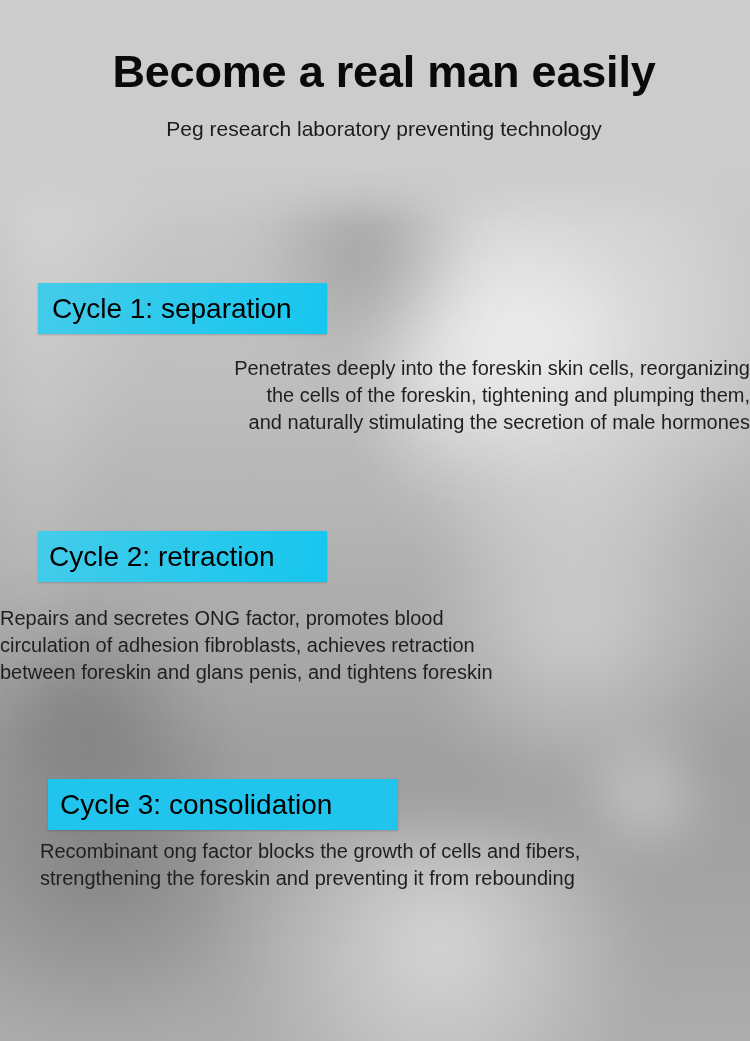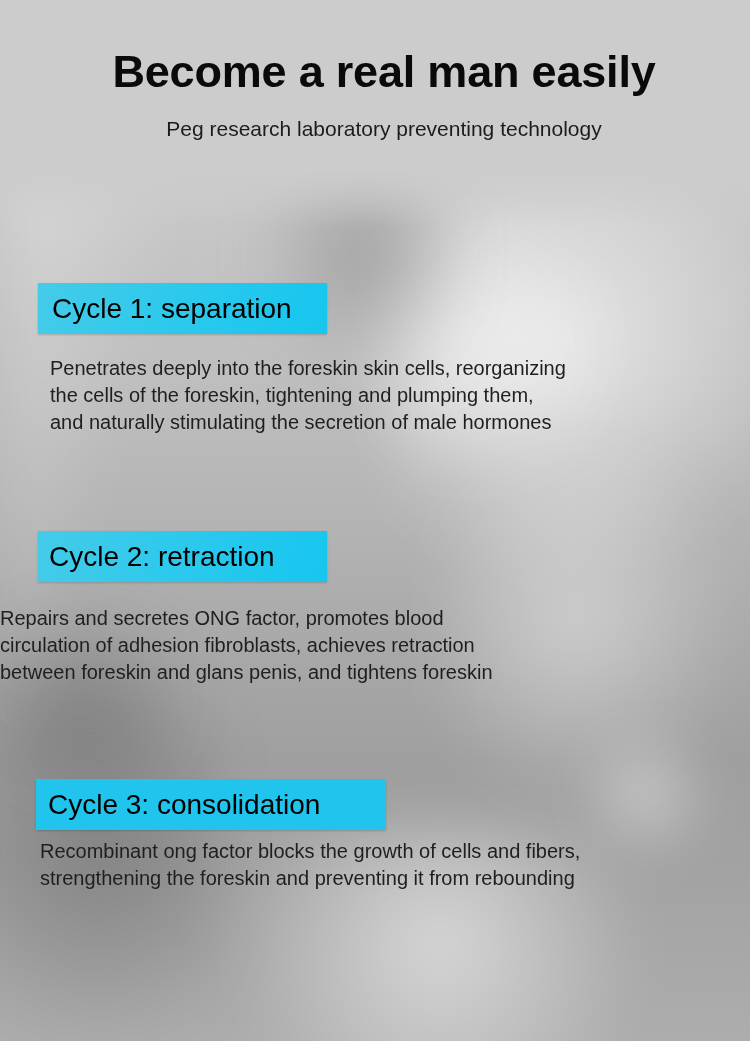--- a/index.html
+++ b/index.html
@@ -120,30 +120,30 @@
   .body-text {
     font-size:20px;
     line-height:27px;
     color:#1f1f1f;
     white-space:pre-line;
   }
 
   
   #cycle-1 { top:283px; }
   #cycle-1 .badge { margin-left:38px; width:289px; padding-left:14px; }
-  #cycle-1 .body-text { margin-left:50px; margin-top:21px; }
+  #cycle-1 .body-text { margin-left:50px; margin-top:21px;text-align:right; }
 
   
   #cycle-2 { top:531px; }
   #cycle-2 .badge { margin-left:38px; width:289px; padding-left:11px; }
   #cycle-2 .body-text { margin-top:23px; }
 
   
   #cycle-3 { top:779px; }
-  #cycle-3 .badge { margin-left:36px; width:350px; padding-left:12px; }
+  #cycle-3 .badge { margin-left:48px; width:350px; padding-left:12px; }
   #cycle-3 .body-text { margin-left:40px; margin-top:8px; }
 </style>
 </head>
 <body>
 
 <div id="poster">
 
   <div class="bg-layer bg-base">
     <div class="bg-shape s1"></div>
     <div class="bg-shape s2"></div>

